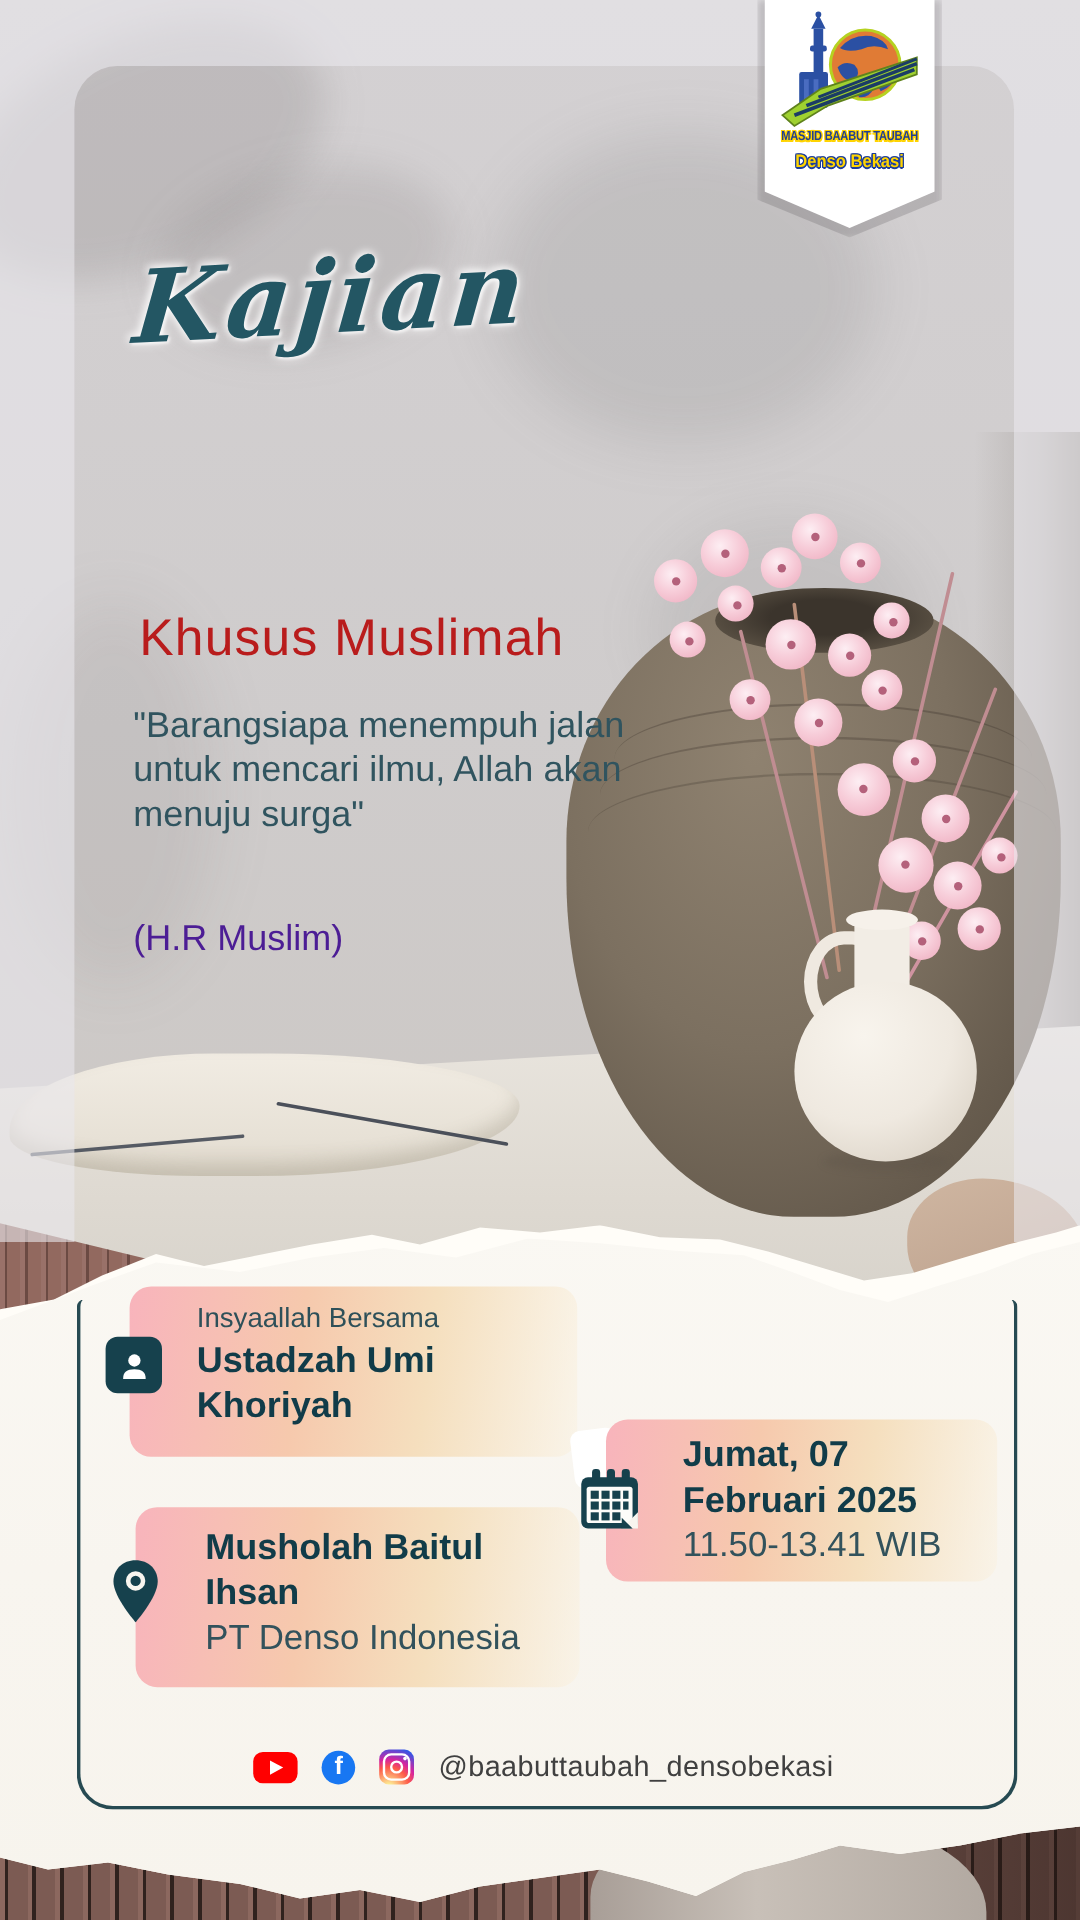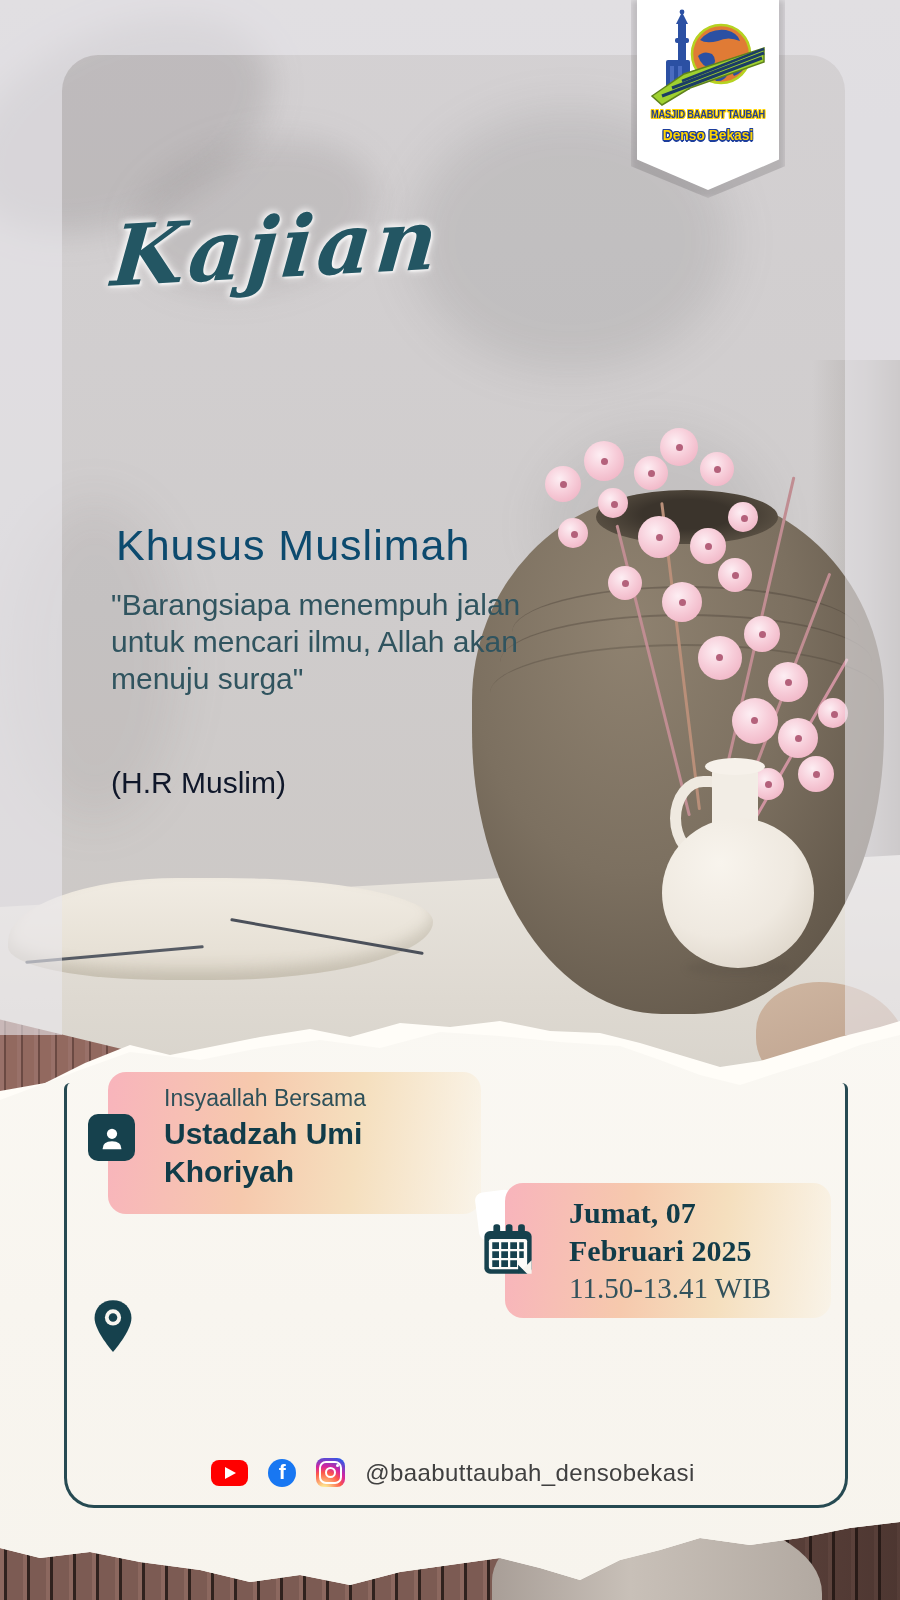--- a/index.html
+++ b/index.html
@@ -85,43 +85,43 @@
   .badge-t2{position:absolute;left:0;top:126px;width:142px;text-align:center;
     font-weight:900;font-size:15px;color:#ffd400;transform:scaleX(.92);
     text-shadow:-1px 0 #1d3e9c,1px 0 #1d3e9c,0 -1px #1d3e9c,0 1.5px #1d3e9c,-1px -1px #1d3e9c,1px 1px #1d3e9c,1px -1px #1d3e9c,-1px 1px #1d3e9c;}
 
   
   .kajian{left:112px;top:198px;font-family:"DejaVu Serif",serif;font-style:italic;font-weight:600;
     font-size:84px;color:#235663;letter-spacing:4px;transform:rotate(-3deg) skewX(-8deg);
     text-shadow:0 0 10px rgba(255,255,255,.95),2px 2px 2px rgba(255,255,255,.55),-2px -2px 6px rgba(255,255,255,.6);}
   .title-main{left:114px;top:302px;font-weight:800;font-size:80px;line-height:88px;
     letter-spacing:1px;color:#1d4857;}
-  .subtitle{left:116px;top:521px;font-weight:400;font-size:43px;color:#0c4a6e;letter-spacing:1px;}
+  .subtitle{left:116px;top:508px;font-weight:400;font-size:43px;color:#b91c1c;letter-spacing:1px;}
   .quote{left:111px;top:586px;font-size:30px;line-height:37px;color:#30545f;}
-  .quote-src{left:111px;top:766px;font-size:30px;color:#0f172a;}
+  .quote-src{left:111px;top:766px;font-size:30px;color:#4c1d95;}
 
   
   .fringe-top{left:0;top:1003px;width:900px;height:130px;background:#fffdf8;
     clip-path:polygon(0 88px,45px 80px,85px 60px,130px 42px,170px 52px,210px 44px,260px 34px,310px 26px,350px 34px,400px 20px,450px 24px,500px 18px,550px 28px,600px 30px,640px 40px,680px 52px,720px 64px,760px 58px,800px 46px,840px 34px,880px 24px,900px 18px,900px 130px,0 130px);}
   .fringe-bottom{left:0;top:1480px;width:900px;height:120px;background:#fffdf8;
     clip-path:polygon(0 0,900px 0,900px 42px,850px 48px,800px 58px,750px 65px,700px 58px,660px 70px,620px 80px,580px 100px,540px 88px,500px 78px,450px 85px,400px 92px,350px 105px,300px 95px,250px 102px,200px 90px,140px 82px,90px 72px,40px 78px,0 68px);}
   .paper{left:0;top:1015px;width:900px;height:585px;
     background:linear-gradient(180deg,#faf8f3 0%,#f8f5ef 50%,#f7f4ed 100%);
     clip-path:polygon(0 85px,40px 70px,80px 55px,130px 37px,200px 45px,260px 33px,320px 25px,380px 33px,440px 17px,500px 21px,560px 27px,620px 31px,660px 45px,700px 60px,740px 70px,780px 57px,820px 45px,860px 30px,900px 20px,900px 507px,850px 513px,800px 523px,750px 530px,700px 523px,660px 535px,620px 545px,580px 565px,540px 553px,500px 543px,450px 550px,400px 557px,350px 570px,300px 560px,250px 567px,200px 555px,140px 547px,90px 537px,40px 543px,0 533px);}
 
   
   .info-frame{left:64px;top:1083px;width:778px;height:422px;
     border:3.5px solid #264a52;border-top:none;border-radius:6px 6px 30px 30px;}
 
   
   .card{border-radius:18px;
     background:linear-gradient(97deg,#f8b4bc 0%,#f6c9ad 38%,#f5dfbe 66%,rgba(250,241,223,.45) 100%);}
   .speaker-card{left:108px;top:1072px;width:373px;height:142px;padding:13px 18px 0 56px;box-sizing:border-box;}
   .location-card{left:113px;top:1256px;width:370px;height:150px;padding:15px 18px 0 58px;box-sizing:border-box;}
-  .date-card{left:505px;top:1183px;width:326px;height:135px;padding:11px 14px 0 64px;box-sizing:border-box;font-family:Liberation Serif, serif;}
+  .date-card{left:505px;top:1183px;width:326px;height:135px;padding:11px 14px 0 64px;box-sizing:border-box;}
   .card .pre{font-size:23px;color:#2e5059;margin-bottom:3px;}
   .card .big{font-size:30px;font-weight:800;color:#113c49;line-height:38px;}
   .card .reg{font-size:29px;color:#32525c;line-height:37px;}
   .icon-box{left:88px;top:1114px;width:47px;height:47px;border-radius:10px;background:#16414d;
     display:flex;align-items:center;justify-content:center;}
   .icon-pin{left:86px;top:1296px;width:54px;height:60px;}
   .white-scrap{left:477px;top:1191px;width:38px;height:48px;background:#ffffff;border-radius:8px;transform:rotate(-7deg);}
   .icon-cal{left:481px;top:1222px;width:54px;height:54px;}
 
   
@@ -245,20 +245,24 @@
     <div class="pre">Insyaallah Bersama</div>
     <div class="big">Ustadzah Umi Khoriyah</div>
   </div>
   <div class="abs icon-box">
     <svg width="30" height="30" viewBox="0 0 24 24">
       <circle cx="12" cy="8.6" r="4.1" fill="#ffffff"></circle>
       <path d="M4.5 20.5 q0 -6 7.5 -6 q7.5 0 7.5 6 l0 .5 l-15 0 Z" fill="#ffffff"></path>
     </svg>
   </div>
 
+  <div class="abs card location-card">
+    <div class="big">Musholah Baitul Ihsan</div>
+    <div class="reg">PT Denso Indonesia</div>
+  </div>
   <svg class="abs icon-pin" viewBox="0 0 24 26">
     <path d="M12 1.5 C7.2 1.5 3.8 4.9 3.8 9.4 C3.8 15.2 12 24.5 12 24.5 C12 24.5 20.2 15.2 20.2 9.4 C20.2 4.9 16.8 1.5 12 1.5 Z" fill="#16414d"></path>
     <circle cx="12" cy="9.2" r="3.6" fill="#f8f5ef"></circle>
     <circle cx="12" cy="9.2" r="1.9" fill="#16414d"></circle>
   </svg>
 
   <div class="abs white-scrap"></div>
   <div class="abs card date-card">
     <div class="big">Jumat, 07 Februari 2025</div>
     <div class="reg">11.50-13.41 WIB</div>

